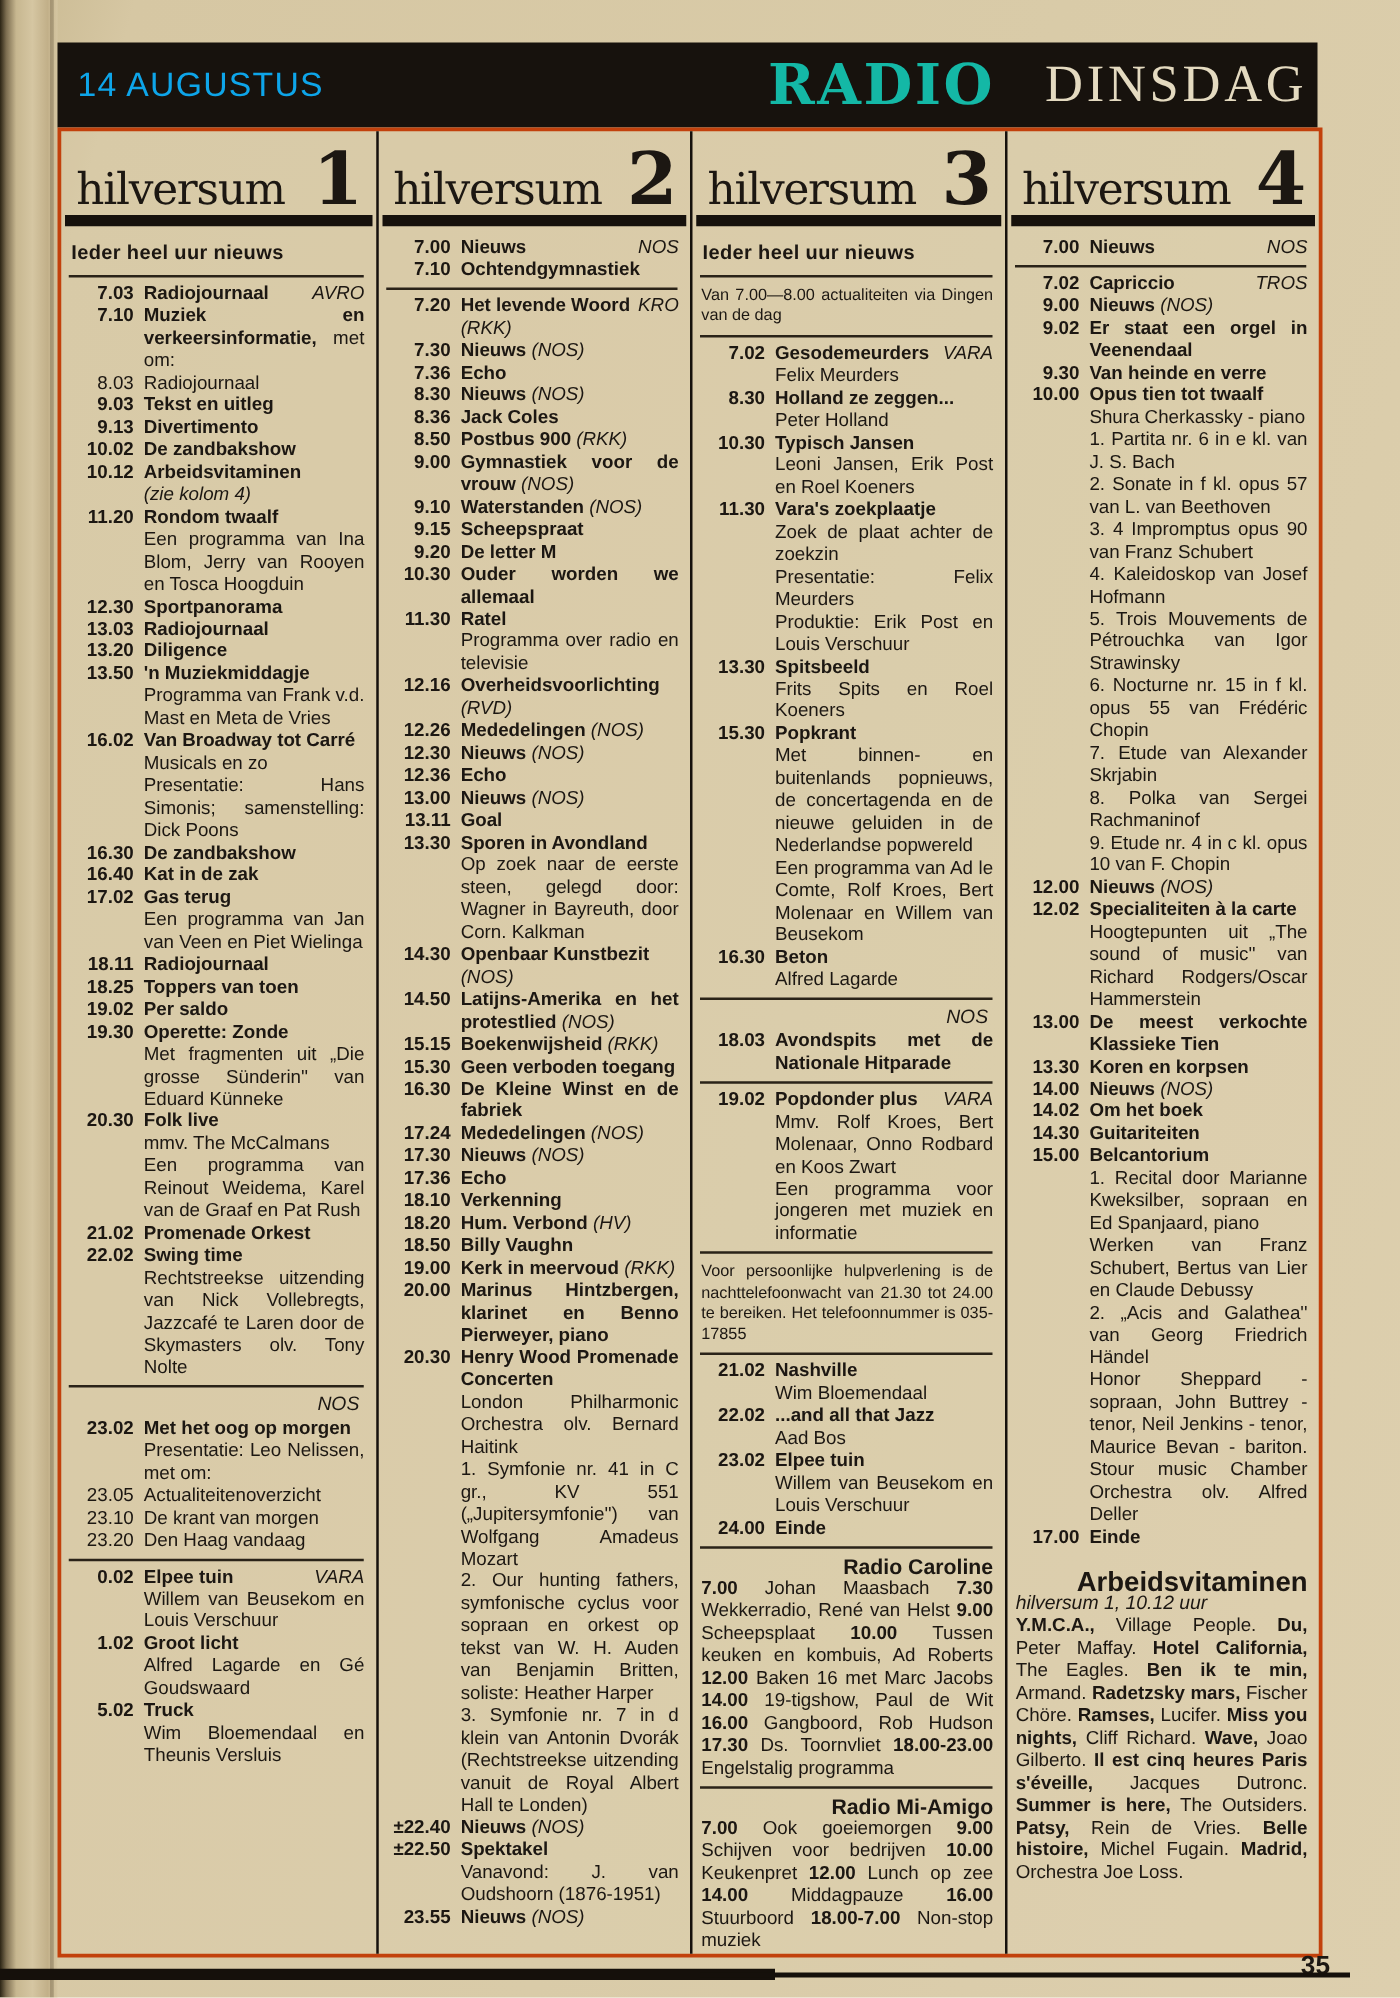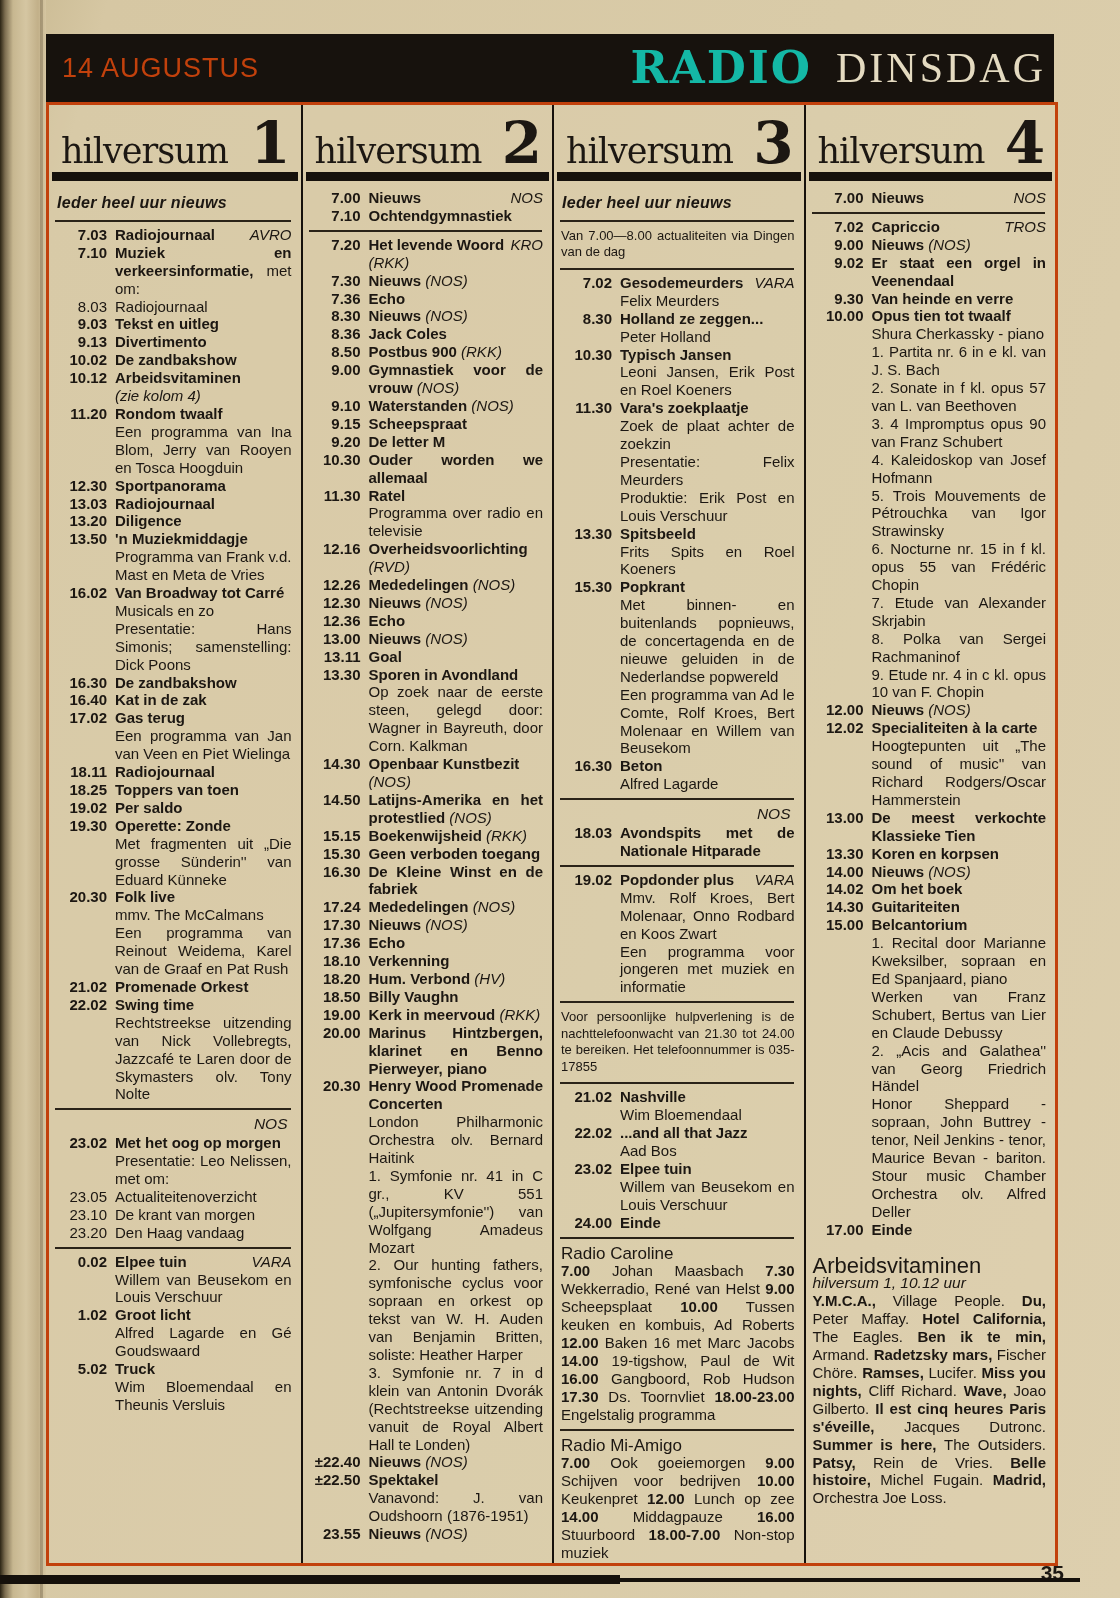--- a/index.html
+++ b/index.html
@@ -8,24 +8,24 @@
     font-family:"Liberation Sans",sans-serif;color:#1c1712;
     background:linear-gradient(105deg,#c8b890 0%,#d6c7a3 7%,#d9cba8 55%,#ddcfae 100%);
   }
   .gutter{position:absolute;left:0;top:0;width:46px;height:1598px;
     background:linear-gradient(90deg,#2b2414 0,#7c6d50 5px,#c7b790 13px,#d5c6a2 26px,#c2b089 38px,#d5c6a2 46px);}
   .crease{position:absolute;left:40px;top:0;width:3px;height:1598px;background:rgba(60,48,26,.25);}
 
   
   .topbar{position:absolute;left:46px;top:34px;width:1008px;height:68px;background:#17120d;
     display:flex;align-items:center;}
-  .date{color:#c2410c;font-size:27px;letter-spacing:1px;margin-left:16px;font-weight:normal;}
+  .date{color:#0ea5e9;font-size:27px;letter-spacing:1px;margin-left:16px;font-weight:normal;}
   .brand{font-family:"DejaVu Serif",serif;font-weight:bold;font-size:45px;line-height:60px;color:#14b8a6;
     letter-spacing:2px;margin-left:auto;}
-  .day{font-family:"Liberation Serif",serif;font-size:42px;color:#e4dac0;letter-spacing:3px;margin:0 8px 0 24px;}
+  .day{font-family:"Liberation Serif",serif;font-size:42px;color:#e4dac0;letter-spacing:3px;margin:0 8px 0 40px;}
 
   
   .grid{position:absolute;left:46px;top:102px;width:1006px;height:1458px;border:3px solid #c2410c;
     display:grid;grid-template-columns:1fr 1fr 1fr 1fr;background:rgba(222,210,180,.25);}
   .col{border-left:2px solid #16110c;overflow:hidden;}
   .col:first-child{border-left:none;}
   .col-head{display:flex;align-items:baseline;justify-content:space-between;padding:12px 10px 0 12px;height:52px;}
   .station-name{font-family:"DejaVu Serif",serif;font-size:35px;letter-spacing:-1px;}
   .station-number{font-family:"DejaVu Serif",serif;font-weight:bold;font-size:58px;line-height:.9;}
   .head-bar{height:9px;background:#16110c;margin:3px 3px 6px 3px;}
@@ -36,24 +36,24 @@
   .time.light{font-weight:normal;}
   .ebody{flex:1;text-align:justify;}
   .title{font-weight:bold;}
   .title.light{font-weight:normal;}
   .net{float:right;font-style:italic;padding-left:6px;}
   .tail{font-weight:normal;}
   .tail.it{font-style:italic;}
   .desc{text-align:justify;}
   .desc.it{font-style:italic;}
   .rule{border-top:2px solid #2a2318;margin:5px 1px 4px 1px;}
-  .note{font-style:italic;font-weight:bold;font-size:16px;padding:5px 0 3px 3px;letter-spacing:.3px;}
+  .note{font-weight:bold;font-size:16px;padding:5px 0 3px 3px;letter-spacing:.3px;}
   .small{font-weight:normal;font-size:13px;line-height:16.5px;padding:2px 0 2px 2px;text-align:justify;}
   .netline{font-style:italic;text-align:right;padding:1px 4px 1px 0;font-size:15.5px;}
-  .heading{font-weight:normal;font-size:17px;padding:2px 0 0 2px;}
+  .heading{font-weight:bold;font-size:17px;padding:2px 0 0 2px;text-align:right;}
   .heading.large{font-size:22px;padding-top:6px;}
   .itline{font-style:italic;font-size:15.5px;padding-left:2px;}
   .para{text-align:justify;padding-left:2px;}
   .para .b{font-weight:bold;}
   .gap{height:12px;}
 
   .pagenum{position:absolute;right:56px;top:1561px;font-weight:bold;font-size:21px;}
   .botbar1{position:absolute;left:0;top:1575px;width:620px;height:9px;background:#15100b;}
   .botbar2{position:absolute;left:560px;top:1578px;width:520px;height:4px;background:#15100b;}
 </style>

